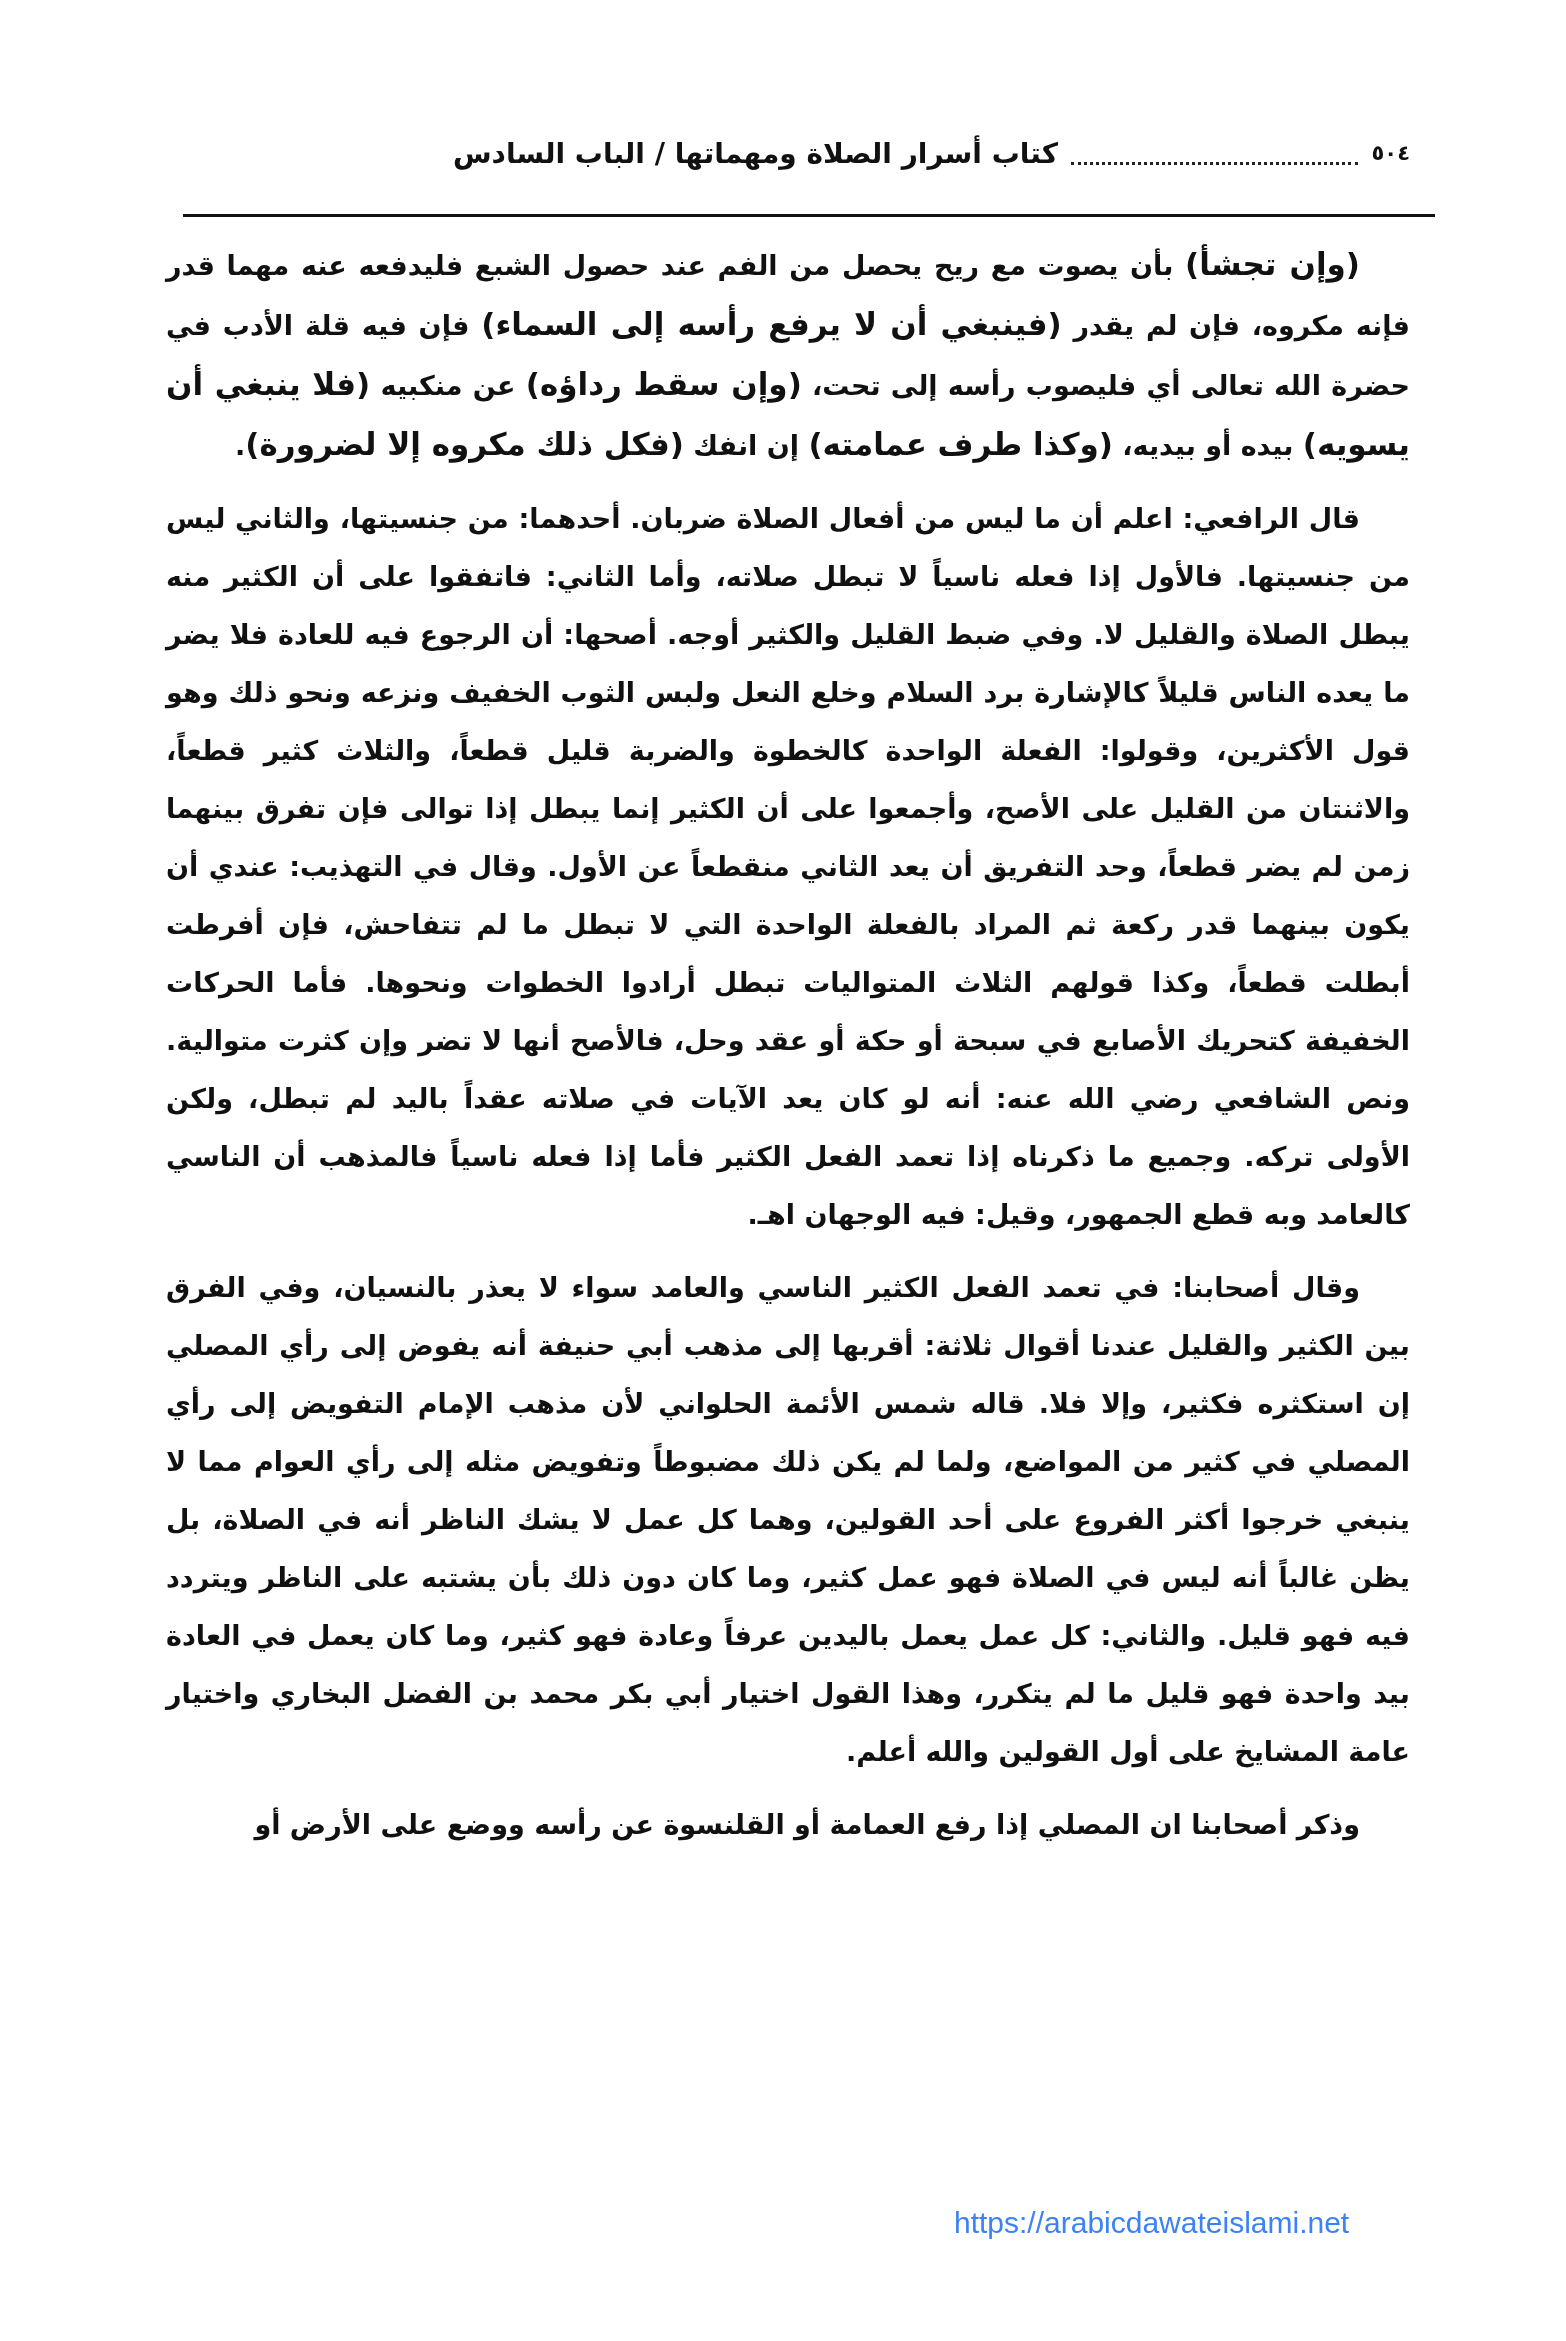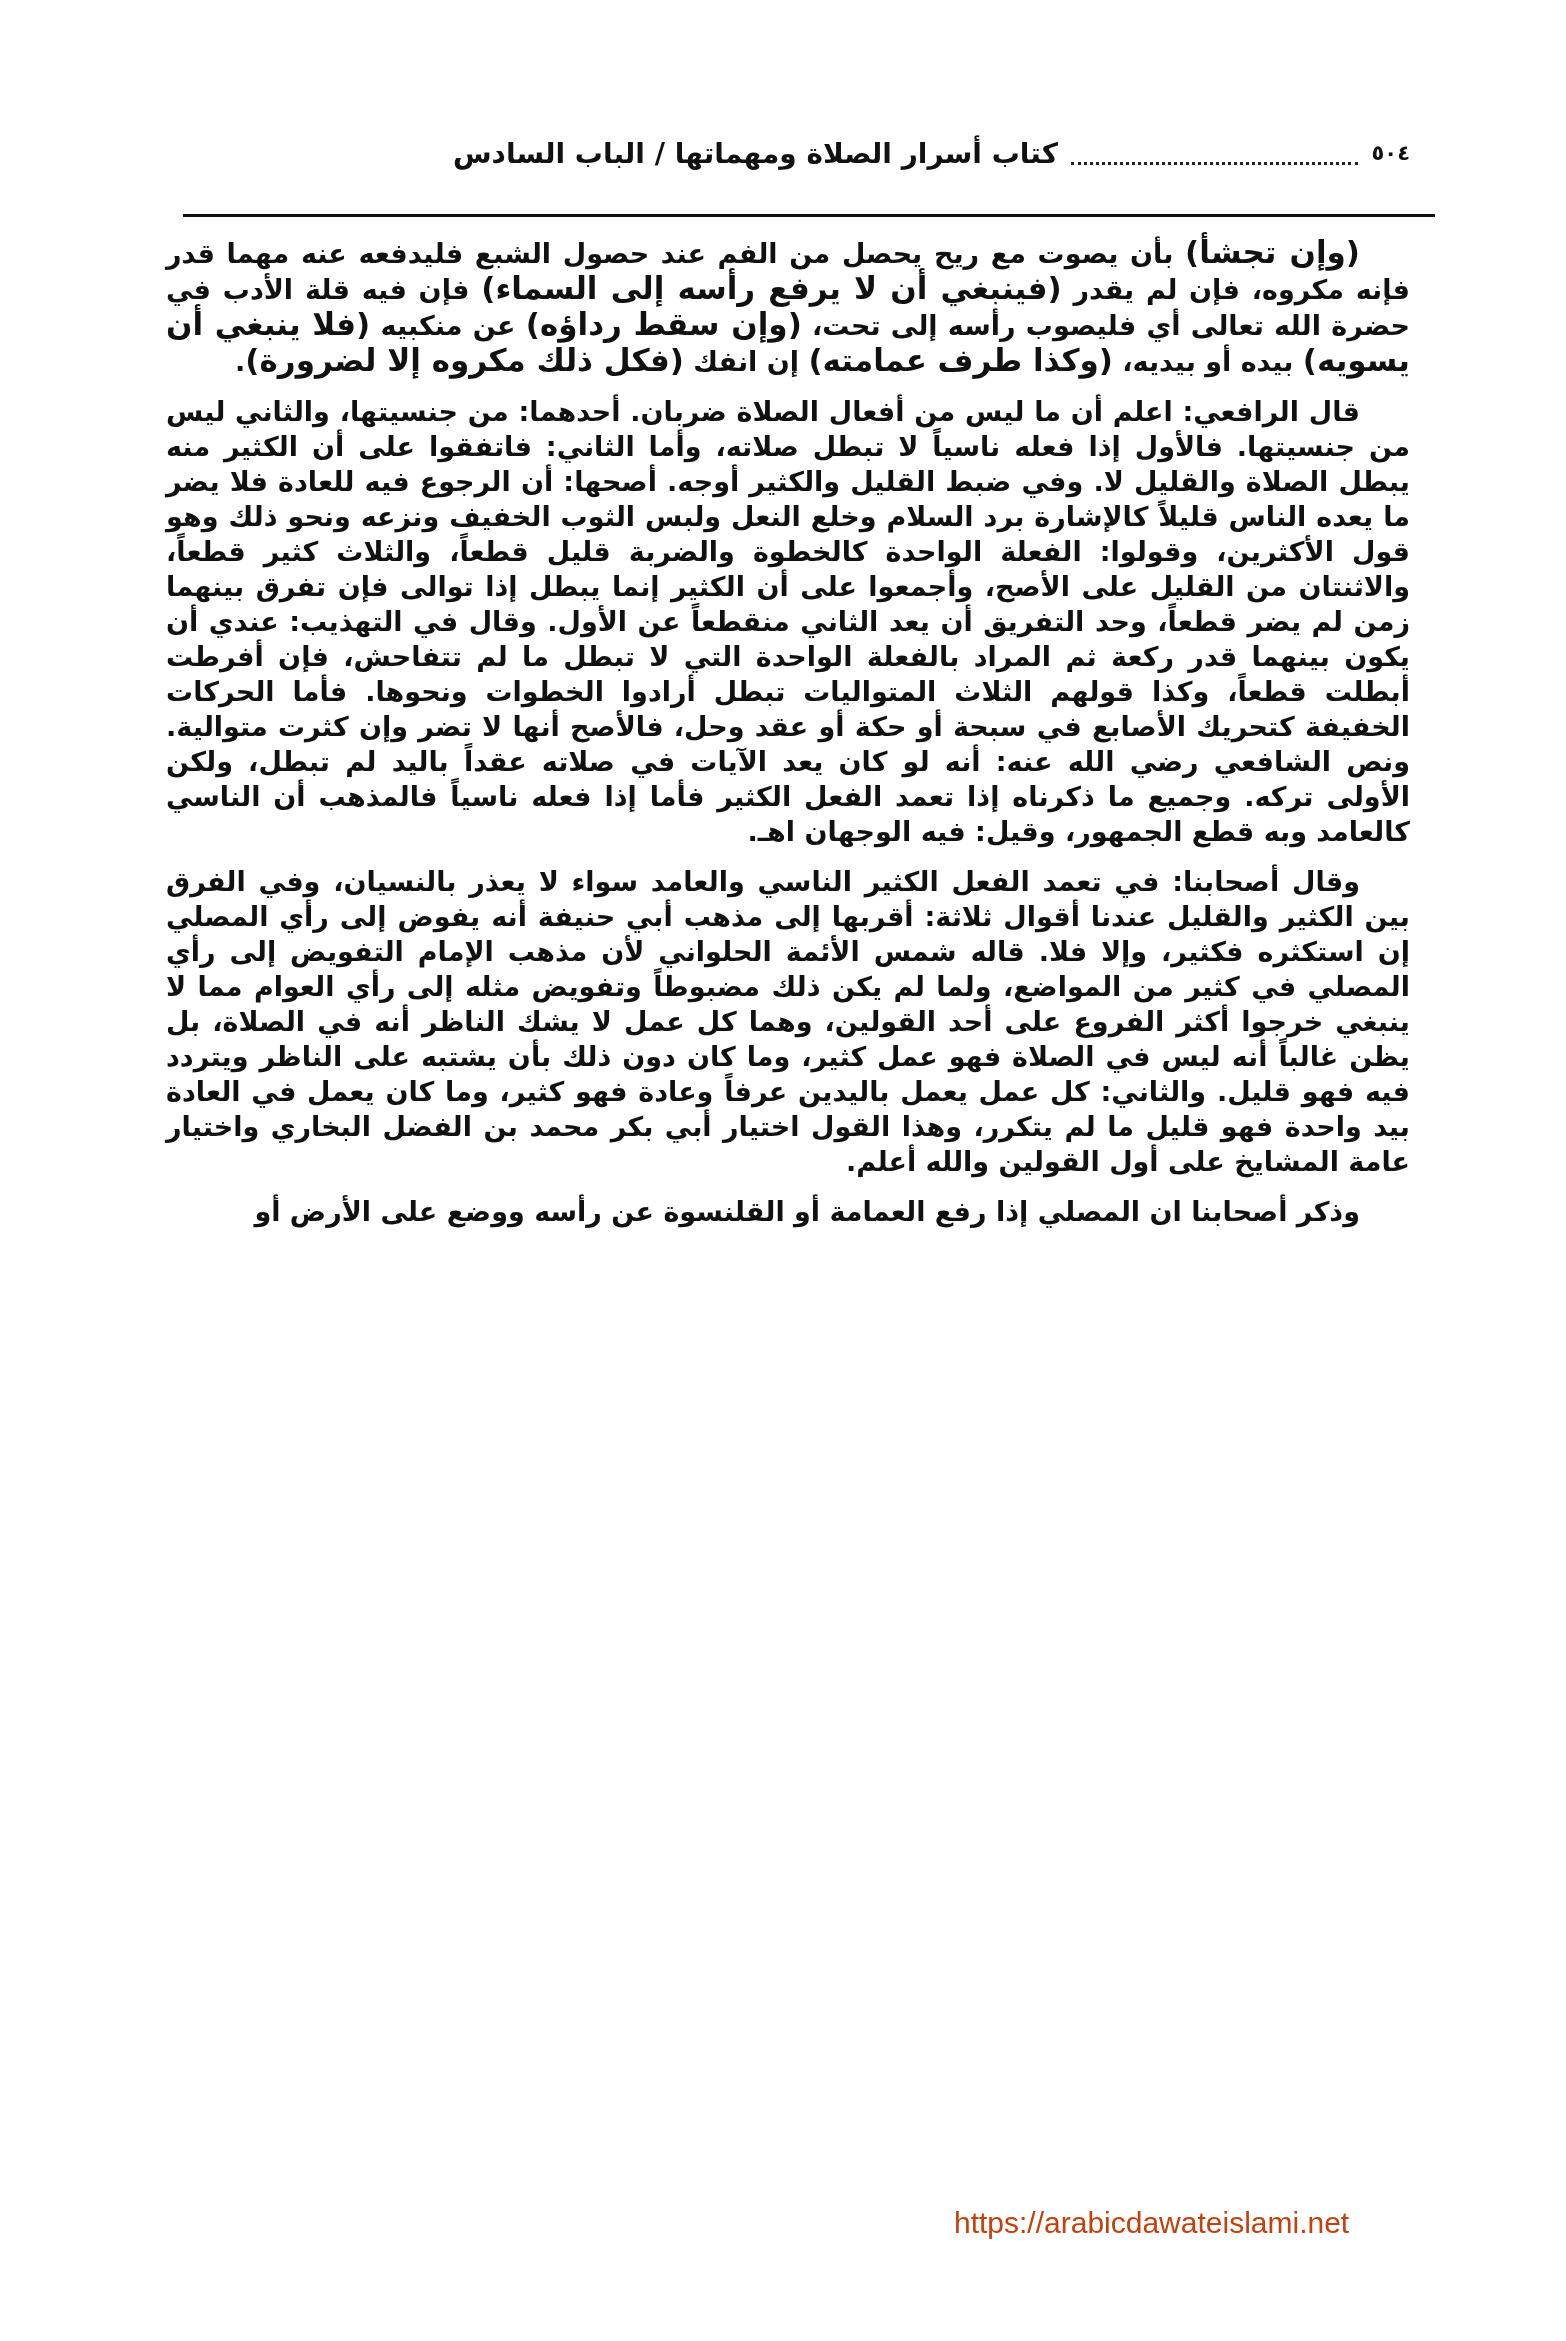--- a/index.html
+++ b/index.html
@@ -58,39 +58,39 @@
     .rule {
       margin-top: 31.5px;
       margin-right: -25px;
       width: 1252px;
       border-top: 3.3px solid #111;
       margin-left: -8.3px;
     }
     .commentary {
       margin-top: 18px;
       font-size: 27px;
-      line-height: 35px;
+      line-height: 58px;
       text-align: justify;
       font-weight: bold;
     }
     .commentary p {
       margin: 0 0 15px 0;
       text-indent: 50px;
     }
     .commentary .hl {
       font-size: 31px;
       font-weight: 900;
     }
     .watermark {
       position: absolute;
       left: 954px;
       top: 2206px;
       font-family: "Liberation Sans", sans-serif;
       font-size: 30px;
-      color: #c2410c;
+      color: #3b82f6;
       direction: ltr;
     }
   </style>
 </head>
 <body>
 
 <div class="page">
 
   <div class="running-head">
     <span class="page-num">٥٠٤</span>

